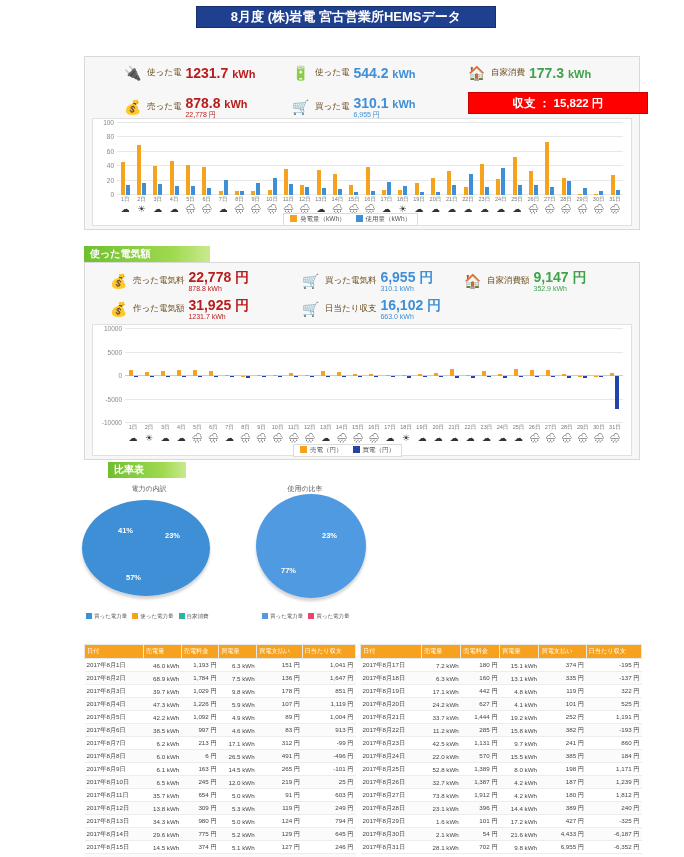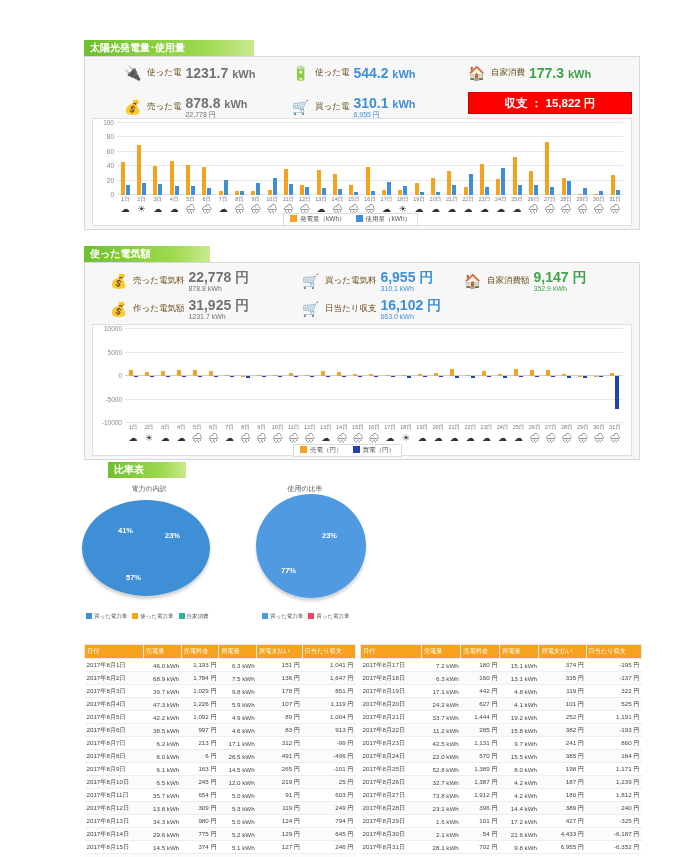--- a/index.html
+++ b/index.html
@@ -37,26 +37,26 @@
 
   
   .kpi { position: absolute; display: flex; align-items: center; }
   .kpi .ic {
     width: 22px; height: 18px; display: flex; align-items: center; justify-content: center;
     font-size: 14px; margin-right: 3px;
   }
   .kpi .lab { font-size: 8.5px; color: #6a4a1a; white-space: nowrap; margin-right: 4px; }
   .kpi .val { font-size: 14px; font-weight: bold; white-space: nowrap; line-height: 1.05; }
   .kpi .sub { font-size: 7px; font-weight: normal; display:block; }
-  .orange { color: #737373; }
+  .orange { color: #b91c1c; }
   .blue { color: #3f8fd6; }
   .green { color: #3fa34a; }
 
   .balance-box {
-    position: absolute; left: 468px; top: 92px; width: 164px; height: 22px;
+    position: absolute; left: 468px; top: 92px; width: 180px; height: 22px;
     background: #ff0000; color: #fff; border: 1px solid #cc0000;
     font-size: 11.5px; font-weight: bold; display: flex; align-items: center; justify-content: center;
   }
 
   
   .chart-wrap { position: absolute; background: #ffffff; border: 1px solid #e0e0e0; }
   .plot { position: absolute; left: 0; top: 0; right: 0; bottom: 0; }
   .gridline { position: absolute; left: 0; right: 0; height: 1px; background: #e8e8e8; }
   .axis-lab {
     position: absolute; right: 100%; margin-right: 3px; transform: translateY(-50%);
@@ -96,22 +96,22 @@
     color: #444;
   }
   table.dt td.l { text-align: left; }
   table.dt tr:nth-child(even) td { background: #fbfbfb; }
 </style>
 </head>
 <body>
 
 <div class="page">
 
-
-  <div class="sec-head" style="left:84px; top:40px; width:170px;">太陽光発電量･使用量</div>
+  <div class="title-bar">8月度 (株)岩電 宮古営業所HEMSデータ</div>
+
   <div class="panel" style="left:84px; top:56px; width:556px; height:174px;"></div>
 
   <div class="kpi" style="left:122px; top:64px;">
     <span class="ic">🔌</span>
     <span class="lab">使った電</span>
     <span class="val orange"><span>1231.7</span> <span style="font-size:11px">kWh</span></span>
   </div>
   <div class="kpi" style="left:290px; top:64px;">
     <span class="ic">🔋</span>
     <span class="lab">使った電</span>

